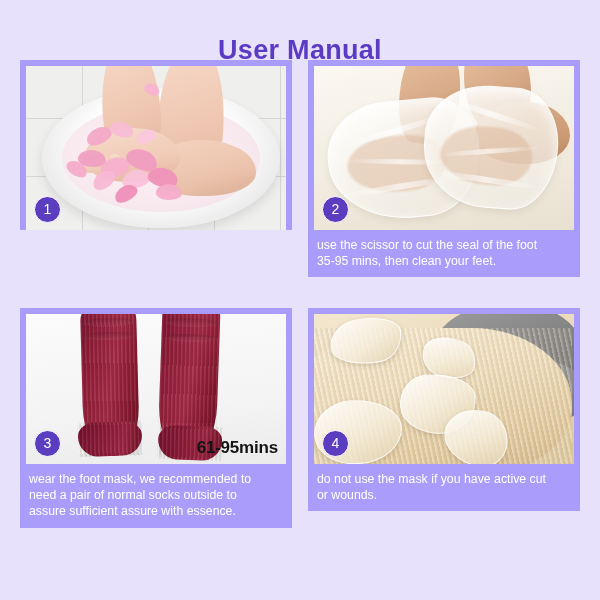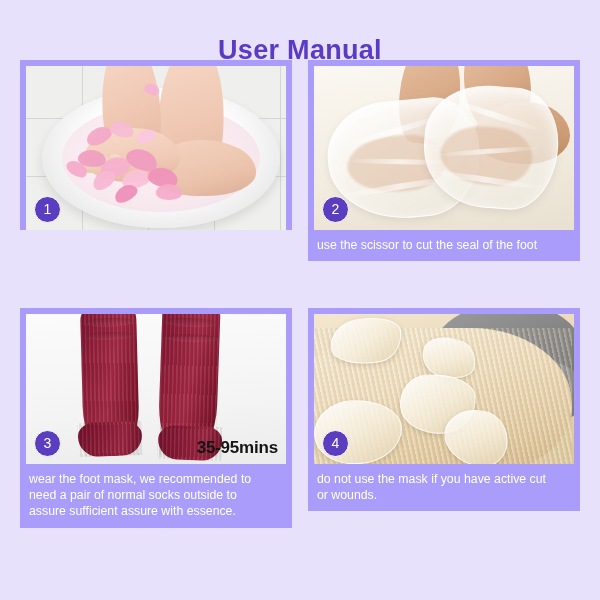--- a/index.html
+++ b/index.html
@@ -347,20 +347,21 @@
             <div class="inner-foot" style="left:16px;top:40px;width:92px;height:58px;"></div>
             <div class="crease" style="left:8px;top:24px;width:110px;height:6px;transform:rotate(14deg);"></div>
             <div class="crease" style="left:12px;top:62px;width:104px;height:5px;transform:rotate(-8deg);"></div>
             <div class="crease" style="left:4px;top:90px;width:118px;height:6px;transform:rotate(4deg);"></div>
           </div>
         </div>
         <div class="badge">2</div>
       </div>
       <div class="caption">
         <span class="ln">use the scissor to cut the seal of the foot</span>
+        <span class="ln">35-95 mins, then clean your feet.</span>
       </div>
     </div>
 
     <div class="card c3">
       <div class="photo-frame">
         <div class="scene s3">
           <div class="sock l">
             <div class="ribs"></div>
             <div class="cuff" style="left:2px;top:10px;width:52px;height:9px;"></div>
             <div class="cuff" style="left:2px;top:24px;width:52px;height:8px;"></div>
@@ -370,21 +371,21 @@
             </div>
           <div class="sock r">
             <div class="ribs"></div>
             <div class="cuff" style="left:2px;top:14px;width:54px;height:9px;"></div>
             <div class="cuff" style="left:2px;top:30px;width:54px;height:8px;"></div>
           </div>
           <div class="toebox r">
               <div class="ribs"></div>
             </div>
         </div>
-        <div class="duration">35-95mins</div>
+        <div class="duration">61-95mins</div>
         <div class="badge">3</div>
       </div>
       <div class="caption">
         <span class="ln">wear the foot mask, we recommended to</span>
         <span class="ln">need a pair of normal socks outside to</span>
         <span class="ln">assure sufficient assure with essence.</span>
       </div>
     </div>
 
     <div class="card c4">

